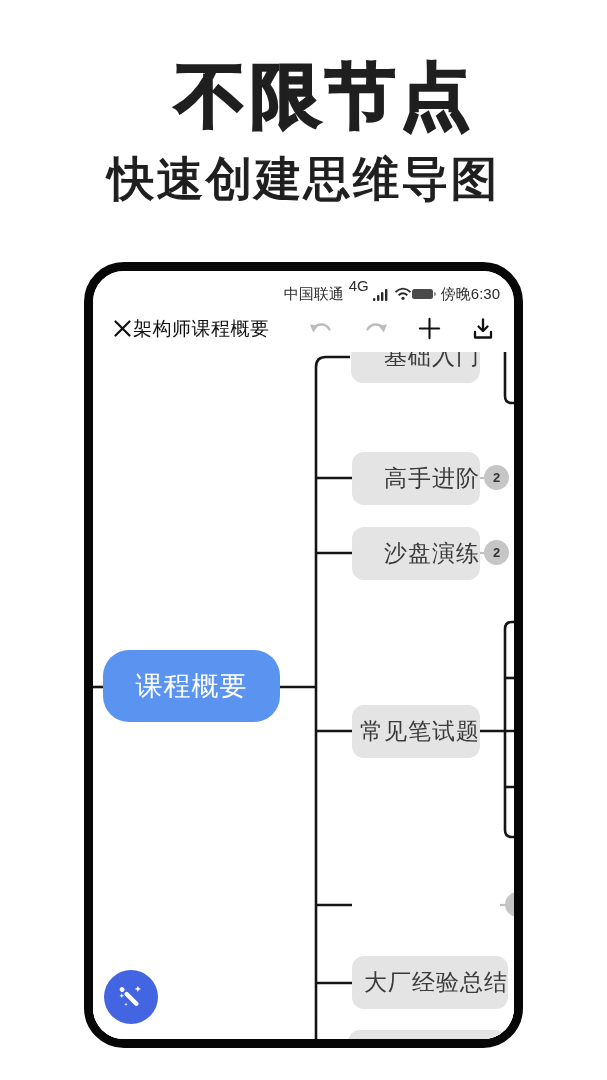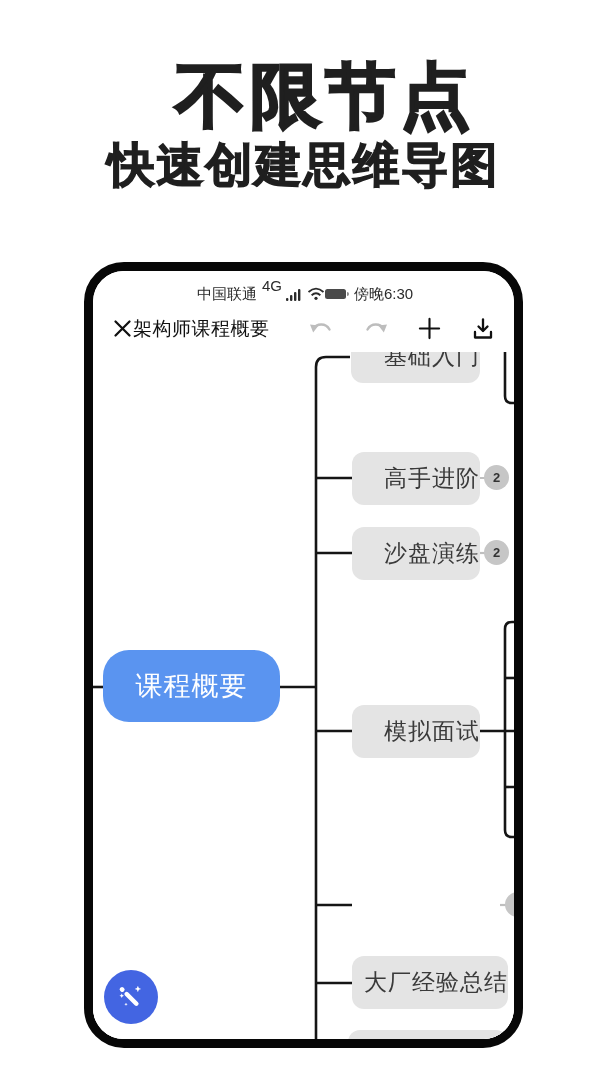--- a/index.html
+++ b/index.html
@@ -7,33 +7,33 @@
     width:607px;height:1080px;background:#ffffff;overflow:hidden;position:relative;
     font-family:"Liberation Sans",sans-serif;
   }
   
   .hero{position:absolute;top:0;left:0;width:607px;text-align:center;}
   .hero-title{
     margin-top:58px;font-size:70px;line-height:1.1;font-weight:bold;color:#1f1f1f;
     letter-spacing:5px;margin-left:44px;-webkit-text-stroke:2.4px #1f1f1f;
   }
   .hero-subtitle{
-    margin-top:4px;font-size:47px;line-height:1.1;font-weight:bold;color:#1f1f1f;
+    margin-top:18px;font-size:47px;line-height:1.1;font-weight:normal;color:#1f1f1f;
     letter-spacing:2px;-webkit-text-stroke:1.3px #1f1f1f;
   }
   
   .phone{
     position:absolute;left:84px;top:262px;width:439px;height:786px;box-sizing:border-box;
     border:9px solid #070707;border-radius:40px;background:#fff;overflow:hidden;
   }
   .screen{position:relative;width:421px;height:768px;background:#fff;border-radius:29px;overflow:hidden;}
   
   .status-bar{
     position:absolute;top:0;left:0;width:100%;height:34px;box-sizing:border-box;
-    display:flex;justify-content:center;align-items:center;padding:12px 14px 0 17px;
+    display:flex;justify-content:flex-end;align-items:center;padding:12px 14px 0 17px;
     font-size:15px;color:#2b2b2b;
   }
   .sb-left,.sb-right{display:flex;align-items:center;gap:4px;}
   .sb-4g{font-size:15px;font-weight:normal;align-self:flex-start;margin:-1px 0 16px 1px;}
   .battery{position:relative;width:21px;height:10.5px;background:#4a4a4a;border-radius:2.5px;margin-right:4px;}
   .battery:after{content:"";position:absolute;right:-3.5px;top:3px;width:2.5px;height:4.5px;background:#8a8a8a;border-radius:0 2px 2px 0;}
   
   .toolbar{
     position:absolute;top:34px;left:0;width:100%;height:47px;box-sizing:border-box;
     display:flex;align-items:center;padding:0 19px;background:#fff;z-index:5;
@@ -162,21 +162,21 @@
       <div class="mnode" style="left:258px;top:-22px;width:129px;height:53px;">
         <span>基础入门</span>
       </div>
       <div class="mnode" style="left:259px;top:100px;width:128px;height:53px;">
         <span>高手进阶</span>
       </div>
       <div class="mnode" style="left:259px;top:175px;width:128px;height:53px;">
         <span>沙盘演练</span>
       </div>
       <div class="mnode" style="left:259px;top:353px;width:128px;height:53px;">
-        <span>模拟面试</span>
+        <span>常见笔试题</span>
       </div>
       <div class="mnode" style="left:259px;top:604px;width:156px;height:53px;">
         <span>大厂经验总结</span>
       </div>
       <div class="mnode" style="left:255px;top:678px;width:160px;height:53px;"></div>
 
       <div class="root-node" style="left:10px;top:298px;width:177px;height:72px;">
         <span>课程概要</span>
       </div>
 

